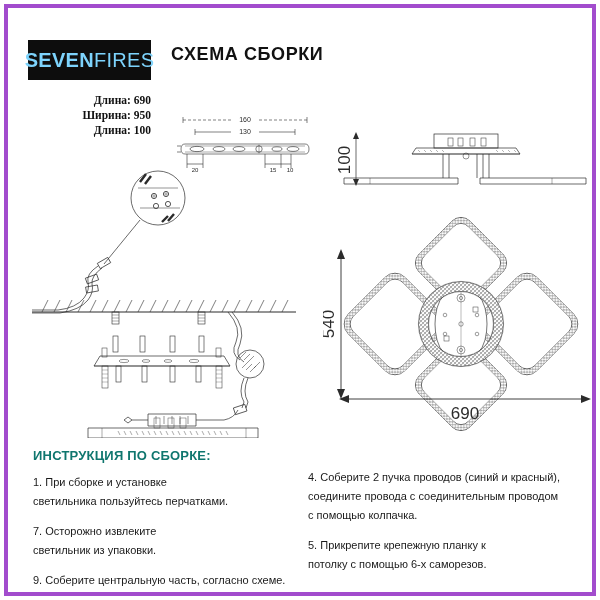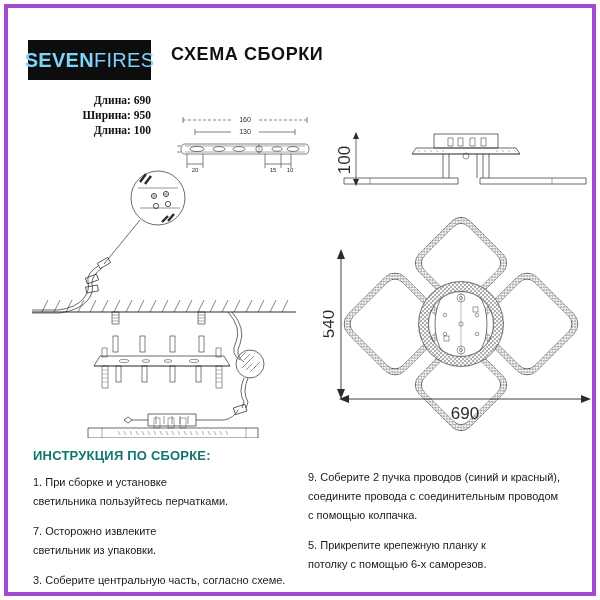--- a/index.html
+++ b/index.html
@@ -397,25 +397,25 @@
         </svg>
       </div>
 
       <div class="instr-title">ИНСТРУКЦИЯ ПО СБОРКЕ:</div>
 
       <div class="col" id="col-left">
         <div class="step">1. При сборке и установке
 светильника пользуйтесь перчатками.</div>
         <div class="step">7. Осторожно извлеките
 светильник из упаковки.</div>
-        <div class="step">3. Соберите центральную часть, согласно схеме.</div>
+        <div class="step">9. Соберите центральную часть, согласно схеме.</div>
       </div>
 
       <div class="col" id="col-right">
-        <div class="step">9. Соберите 2 пучка проводов (синий и красный),
+        <div class="step">4. Соберите 2 пучка проводов (синий и красный),
 соедините провода с соединительным проводом
 с помощью колпачка.</div>
         <div class="step">5. Прикрепите крепежную планку к
 потолку с помощью 6-х саморезов.</div>
       </div>
 
     </div>
   </div>
 </div>
 

